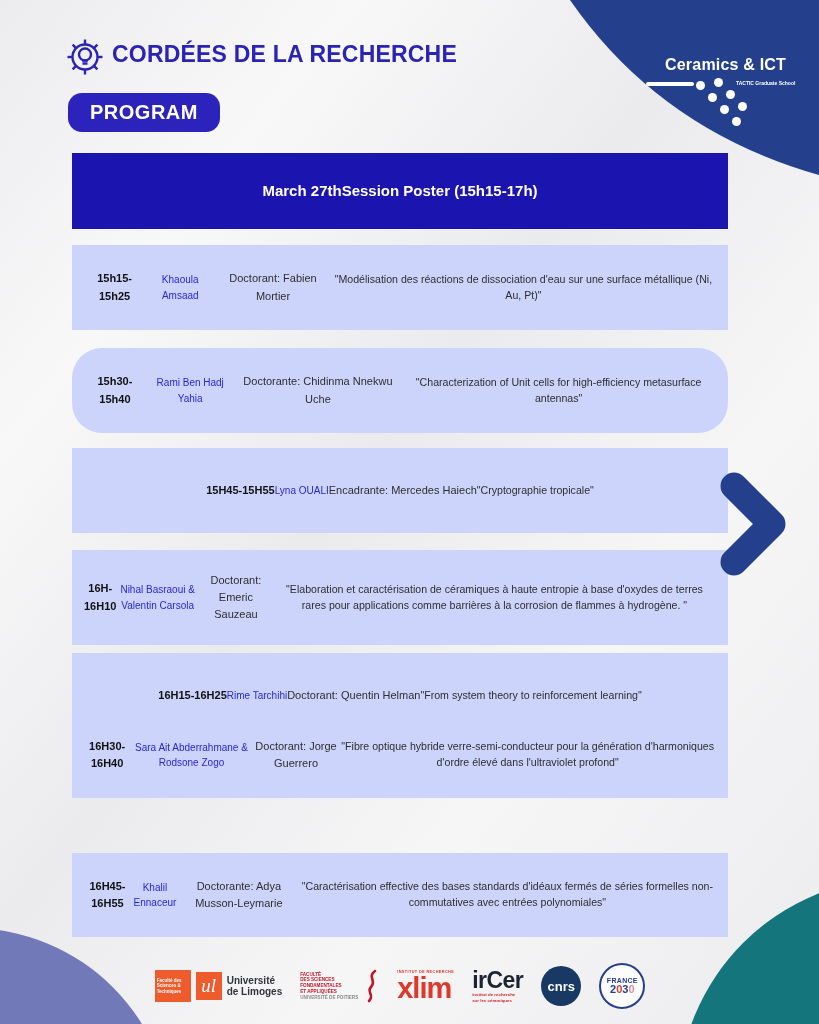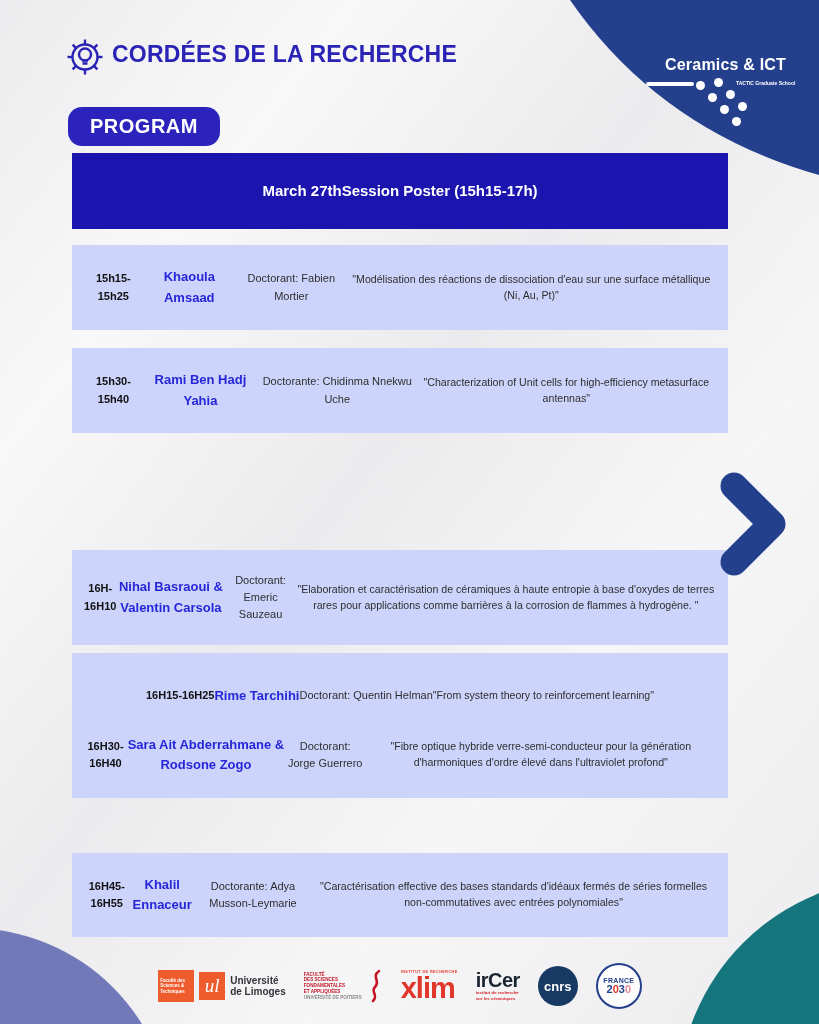--- a/index.html
+++ b/index.html
@@ -13,21 +13,21 @@
   }
   
   .top-blob{position:absolute;top:0;right:0;}
   
   .header-icon{position:absolute;left:66px;top:38px;width:38px;height:38px;}
   .page-title{
     position:absolute;left:112px;top:41px;
     font-size:23px;font-weight:800;color:#2a23b5;letter-spacing:.2px;
   }
   .program-badge{
-    position:absolute;left:68px;top:107px;
+    position:absolute;left:68px;top:93px;
     background:#2b23bc;color:#ffffff;font-size:20px;font-weight:800;
     padding:8px 22px;border-radius:14px;letter-spacing:.5px;border:none;
   }
   
   .cer-logo{position:absolute;left:640px;top:52px;width:170px;height:80px;color:#fff;}
   .cer-brand{position:absolute;left:25px;top:4px;font-size:16px;font-weight:800;letter-spacing:.2px;white-space:nowrap;}
   .cer-bar{position:absolute;left:6px;top:30px;width:48px;height:4px;background:#fff;border-radius:2px;}
   .cer-sub{position:absolute;left:96px;top:28px;font-size:5px;font-weight:700;white-space:nowrap;}
   .cer-dot{position:absolute;width:9px;height:9px;border-radius:50%;background:#fff;}
   
@@ -37,21 +37,21 @@
     align-items:center;justify-content:center;text-align:center;
   }
   .banner div{font-size:15px;font-weight:700;line-height:1.55;}
   
   .card{
     position:absolute;left:72px;width:632px;padding:0 12px;
     background:#cdd4fb;display:flex;flex-direction:row;
     align-items:center;justify-content:center;text-align:center;
   }
   .card .time{font-size:11px;font-weight:700;color:#111;line-height:1.55;}
-  .card .speaker{font-size:13px;font-weight:700;color:#2626d9;line-height:1.55;}
+  .card .speaker{font-size:10px;font-weight:400;color:#2626d9;line-height:1.55;}
   .card .supervisor{font-size:11px;color:#2e2e2e;line-height:1.55;}
   .card .talk{font-size:10.6px;color:#2e2e2e;line-height:1.5;}
   
   .next-arrow{position:absolute;left:716px;top:470px;cursor:pointer;}
   
   .purple-circle{position:absolute;left:-232px;top:928px;width:404px;height:404px;border-radius:50%;background:#7179b9;}
   .teal-circle{position:absolute;left:678px;top:878px;width:444px;height:444px;border-radius:50%;background:#15757d;}
   
   .footer{
     position:absolute;left:72px;top:958px;width:656px;height:56px;
@@ -60,21 +60,21 @@
   .logo-item{display:flex;align-items:center;gap:5px;}
   .ul-block{width:32px;height:28px;background:#ee5b2d;color:#fff;font-size:4.5px;font-weight:700;
     display:flex;align-items:center;justify-content:center;text-align:left;line-height:1.2;padding:2px;}
   .ul-swirl{width:26px;height:28px;background:#ee5b2d;color:#fff;font-size:19px;font-style:italic;
     font-family:"Liberation Serif",serif;display:flex;align-items:center;justify-content:center;}
   .ul-text{font-size:10px;font-weight:700;color:#33343c;line-height:1.15;}
   .up-block{color:#c41426;font-size:4.6px;font-weight:700;line-height:1.25;text-align:left;}
   .up-block .up-sub{color:#8a8a8a;}
   .xlim-text{color:#e0372b;font-size:29px;font-weight:800;letter-spacing:-1px;line-height:1;}
   .xlim-cap{color:#e0372b;font-size:3.8px;font-weight:700;letter-spacing:.4px;}
-  .ircer-text{color:#1b2531;font-size:20px;font-weight:600;line-height:1;letter-spacing:-.5px;}
+  .ircer-text{color:#1b2531;font-size:23px;font-weight:600;line-height:1;letter-spacing:-.5px;}
   .ircer-cap{color:#d5232a;font-size:4.4px;font-weight:700;line-height:1.3;text-align:left;}
   .cnrs-circle{width:40px;height:40px;border-radius:50%;background:#173963;color:#fff;
     font-size:13px;font-weight:700;display:flex;align-items:center;justify-content:center;}
   .f2030-circle{width:42px;height:42px;border-radius:50%;background:#fdfdfd;border:2px solid #24408d;
     display:flex;flex-direction:column;align-items:center;justify-content:center;line-height:1;}
   .f2030-top{font-size:7px;font-weight:800;color:#24408d;letter-spacing:.3px;}
   .f2030-num{font-size:11px;font-weight:800;color:#24408d;}
   .f2030-num .red{color:#e0372b;}
   .f2030-num .pink{color:#e58a9b;}
 </style>
@@ -123,27 +123,33 @@
     <div>Session Poster (15h15-17h)</div>
   </div>
 
   <div class="card" style="top:245px;height:85px;">
     <div class="time">15h15-15h25</div>
     <div class="speaker">Khaoula Amsaad</div>
     <div class="supervisor">Doctorant: Fabien Mortier</div>
     <div class="talk">"Modélisation des réactions de dissociation d'eau sur une surface métallique (Ni, Au, Pt)"</div>
   </div>
 
-  <div class="card" style="top:348px;height:85px;">
+  <div class="card" style="top:348px;height:85px;border-radius:30px;">
     <div class="time">15h30-15h40</div>
     <div class="speaker">Rami Ben Hadj Yahia</div>
     <div class="supervisor">Doctorante: Chidinma Nnekwu Uche</div>
     <div class="talk">"Characterization of Unit cells for high-efficiency metasurface antennas"</div>
   </div>
 
+  <div class="card" style="top:448px;height:85px;">
+    <div class="time">15H45-15H55</div>
+    <div class="speaker">Lyna OUALI</div>
+    <div class="supervisor">Encadrante: Mercedes Haiech</div>
+    <div class="talk">"Cryptographie tropicale"</div>
+  </div>
 
   <div class="card" style="top:550px;height:95px;">
     <div class="time">16H-16H10</div>
     <div class="speaker">Nihal Basraoui &amp; Valentin Carsola</div>
     <div class="supervisor">Doctorant: Emeric Sauzeau</div>
     <div class="talk">"Elaboration et caractérisation de céramiques à haute entropie à base d'oxydes de terres rares pour applications comme barrières à la corrosion de flammes à hydrogène. "</div>
   </div>
 
   <div class="card" style="top:653px;height:86px;">
     <div class="time">16H15-16H25</div>

